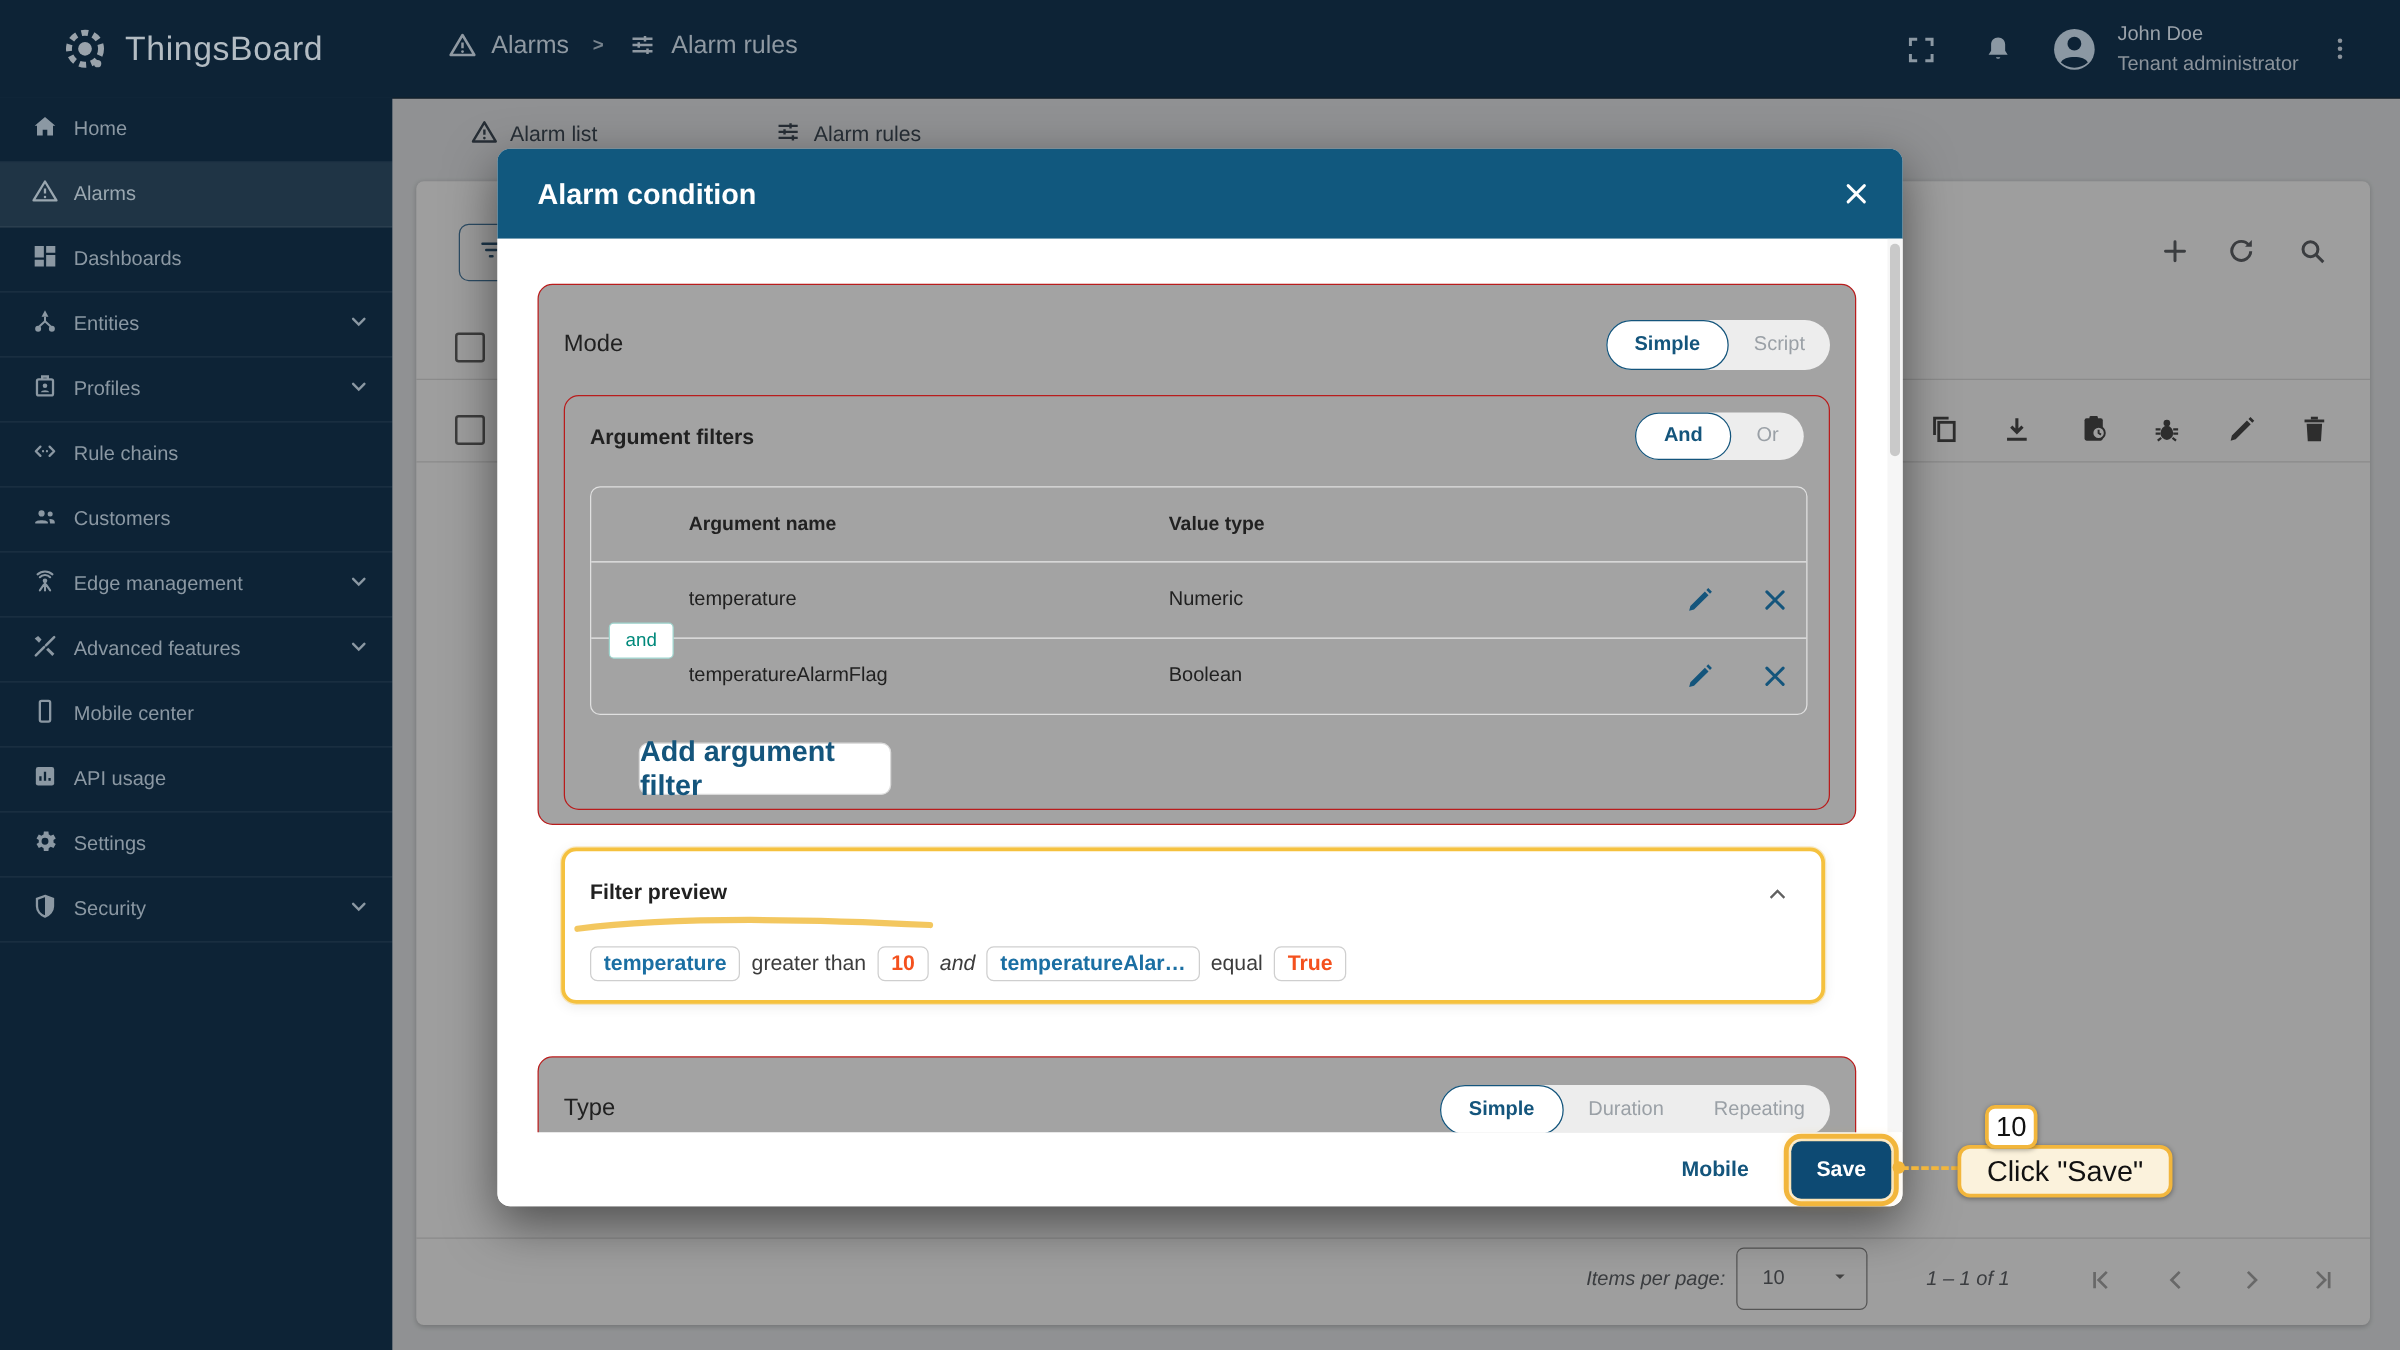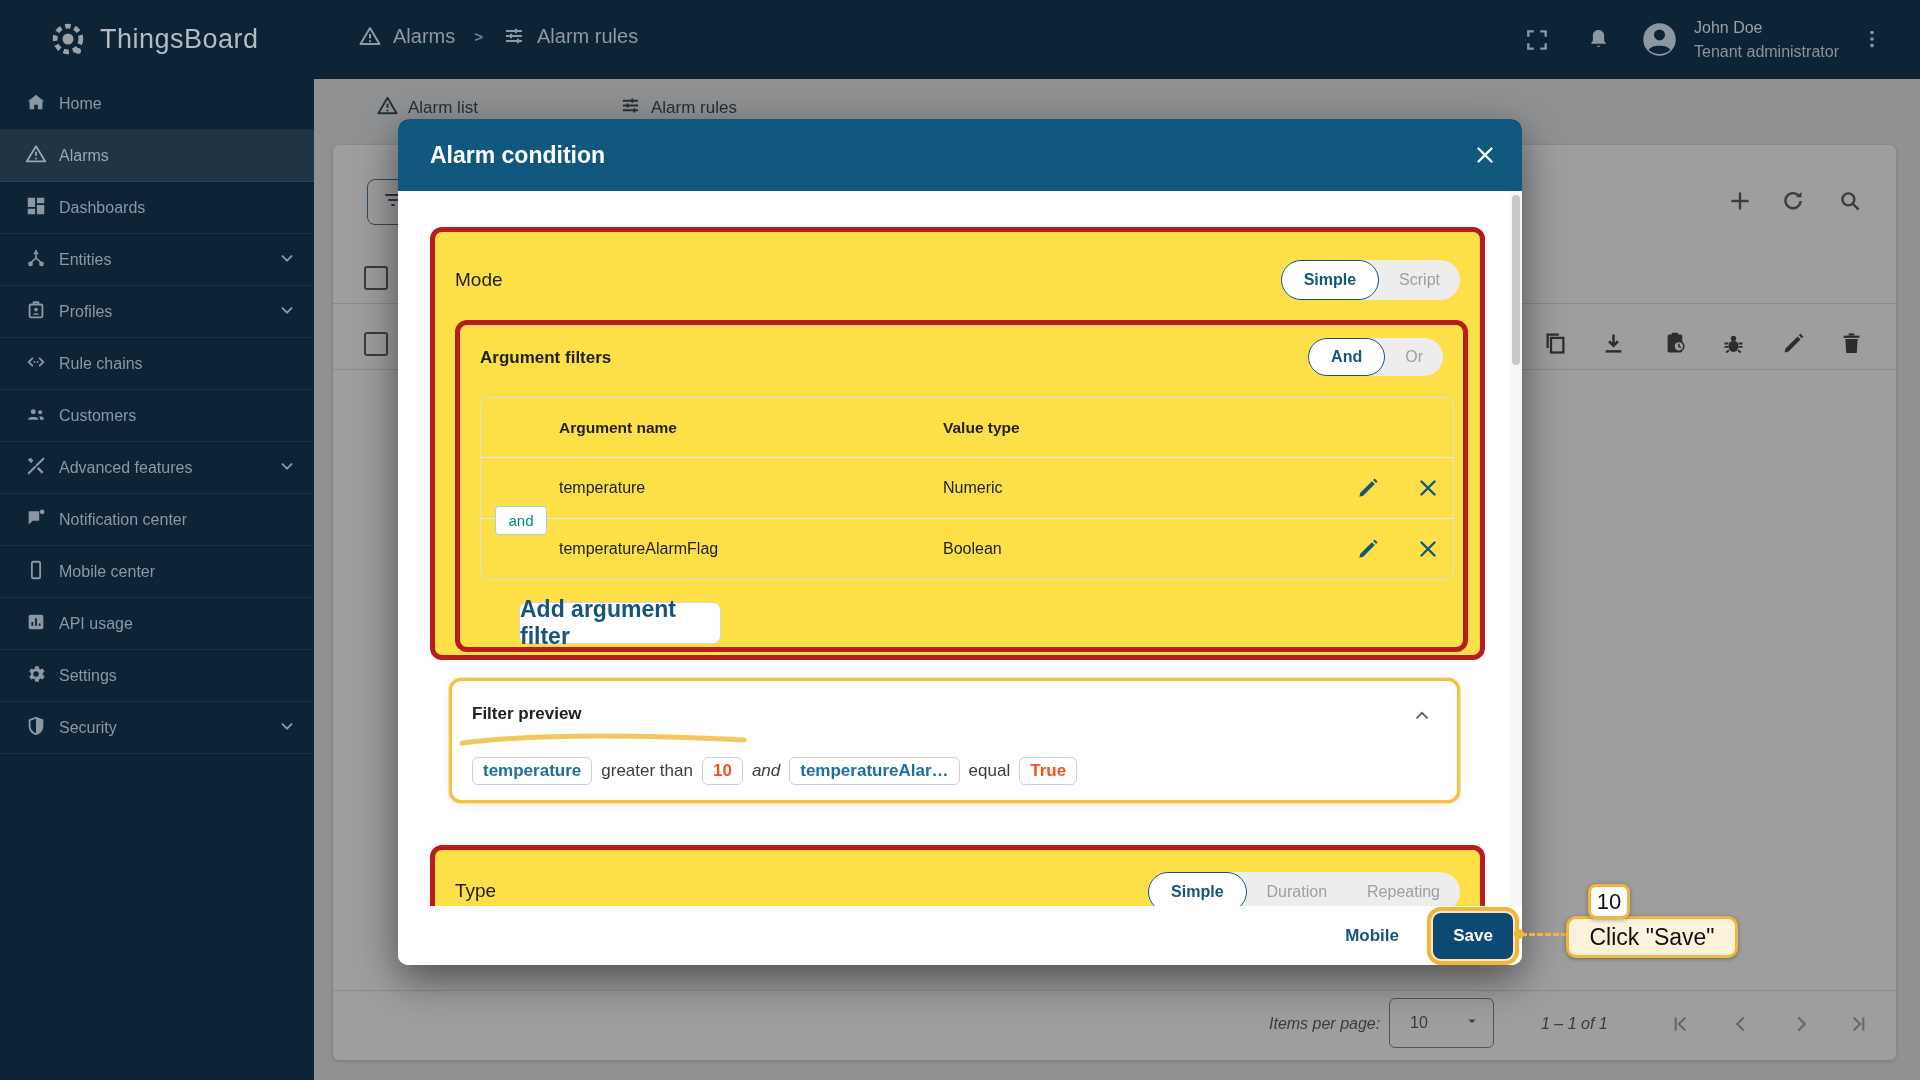--- a/index.html
+++ b/index.html
@@ -42,21 +42,21 @@
   .overlay{left:314px;top:78px;width:1606px;height:1002px;background:rgba(0,0,0,.38);z-index:5;}
 
   
   .modal{left:398px;top:119px;width:1124px;height:846px;background:#fff;border-radius:10px;
          box-shadow:0 14px 40px rgba(0,0,0,.5);z-index:10;}
   .modal-head{position:absolute;left:0;top:0;width:1124px;height:72px;background:#11587e;
               border-radius:10px 10px 0 0;display:flex;align-items:center;
               padding:0 24px 0 32px;box-sizing:border-box;}
   .modal-title{color:#fff;font-size:23px;font-weight:700;flex:1;}
   .modal-body{position:absolute;left:0;top:72px;width:1124px;height:715px;overflow:hidden;background:#fff;}
-  .sect-card{position:absolute;border:5px solid #b91c1c;border-radius:12px;background:#fde047;box-sizing:border-box;}
+  .sect-card{position:absolute;border:1px solid #b91c1c;border-radius:12px;background:#a3a3a3;box-sizing:border-box;}
   .sect-label{font-size:19px;color:#212121;}
   .card-title{font-size:17px;font-weight:700;color:#212121;}
 
   .seg{display:flex;align-items:center;background:#ededed;border-radius:22px;height:40px;box-sizing:border-box;}
   .seg .opt{padding:0 20px;font-size:16px;color:#9aa0a6;font-weight:500;line-height:40px;white-space:nowrap;}
   .seg .opt.sel{background:#fff;border:1.5px solid #14557c;color:#14557c;font-weight:700;
                 border-radius:20px;line-height:37px;height:40px;padding:0 22px;box-sizing:border-box;}
   .seg.small{height:38px;}
   .seg.small .opt{line-height:38px;}
   .seg.small .opt.sel{height:38px;line-height:35px;}
@@ -226,35 +226,39 @@
       <span><svg width="22" height="22" viewBox="0 0 24 24" fill="#8b98a3">
             <circle cx="9" cy="9.5" r="2.7"></circle>
             <path d="M3.5 17.5c0-2.8 11-2.8 11 0v.8h-11z"></path>
             <circle cx="16.5" cy="10" r="2.2"></circle>
             <path d="M15.8 14.4c2.4-.2 4.7.9 4.7 2.6v1.3h-4z"></path>
           </svg></span>
       <span class="lbl">Customers</span>
     </div>
     <div class="side-item">
       <span><svg width="22" height="22" viewBox="0 0 24 24">
+            <path d="M7.5 8.5a6 6 0 0 1 9 0M5.5 6a9.5 9.5 0 0 1 13 0" stroke="#8b98a3" stroke-width="1.8" fill="none" stroke-linecap="round"></path>
+            <circle cx="12" cy="11.5" r="2" fill="#8b98a3"></circle>
+            <path d="M12 13.5V20M11 15l-3.5 5M13 15l3.5 5" stroke="#8b98a3" stroke-width="1.8" stroke-linecap="round"></path>
+          </svg></span>
+      <span class="lbl">Edge management</span>
+      <span><svg width="18" height="18" viewBox="0 0 24 24" fill="none" stroke="#8b98a3" stroke-width="2.6" stroke-linecap="round">
+            <path d="M6 9.5l6 6 6-6"></path>
+          </svg></span>
+    </div>
+    <div class="side-item">
+      <span><svg width="22" height="22" viewBox="0 0 24 24">
             <path d="M4 20l7.2-7.2M12.8 11.2 20 4" stroke="#8b98a3" stroke-width="2.2" stroke-linecap="round"></path>
             <path d="M3 5.2 6 3l3 3-2.2 3z" fill="#8b98a3"></path>
             <path d="M14.8 13.2l5.4 5.4-1.8 1.8-5.4-5.4z" fill="#8b98a3"></path>
           </svg></span>
       <span class="lbl">Advanced features</span>
       <span><svg width="18" height="18" viewBox="0 0 24 24" fill="none" stroke="#8b98a3" stroke-width="2.6" stroke-linecap="round">
             <path d="M6 9.5l6 6 6-6"></path>
           </svg></span>
-    </div>
-    <div class="side-item">
-      <span><svg width="22" height="22" viewBox="0 0 24 24" fill="#8b98a3">
-            <path d="M4 4.5h11.5v10.5H8.5l-4.5 4z"></path>
-            <circle cx="18.7" cy="5.3" r="2.6"></circle>
-          </svg></span>
-      <span class="lbl">Notification center</span>
     </div>
     <div class="side-item">
       <span><svg width="22" height="22" viewBox="0 0 24 24">
             <rect x="7.5" y="3" width="9" height="18" rx="1.5" fill="none" stroke="#8b98a3" stroke-width="2"></rect>
           </svg></span>
       <span class="lbl">Mobile center</span>
     </div>
     <div class="side-item">
       <span><svg width="22" height="22" viewBox="0 0 24 24">
             <rect x="4" y="4" width="16" height="16" rx="2" fill="#8b98a3"></rect>

